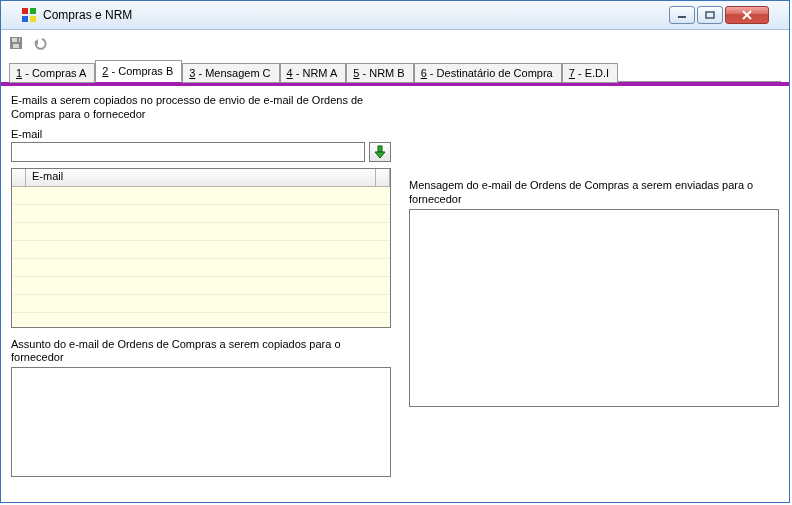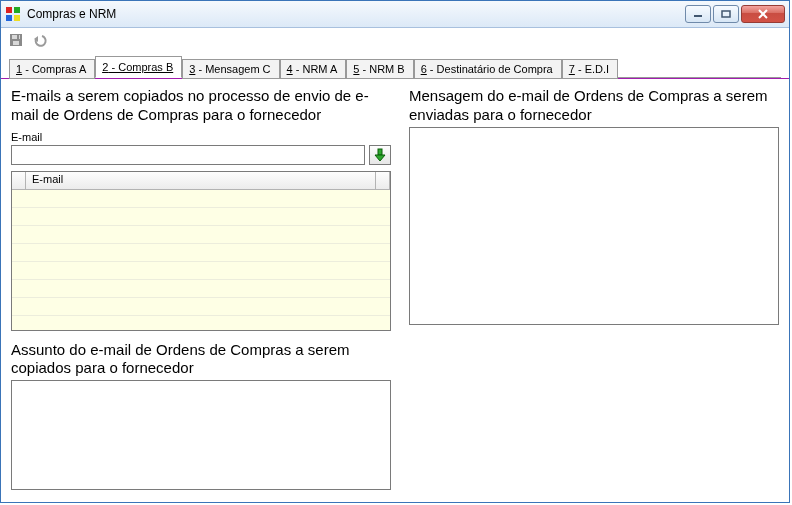--- a/index.html
+++ b/index.html
@@ -19,21 +19,21 @@
     position: relative;
     display: flex;
     flex-direction: column;
   }
   .titlebar {
     height: 28px;
     background: linear-gradient(#f5f9fd, #dce9f7);
     border-bottom: 1px solid #a8c0de;
     display: flex;
     align-items: center;
-    padding: 0 4px;
+    padding: 0 20px;
   }
   .titlebar .app-icon {
     width: 16px;
     height: 16px;
     margin-right: 6px;
     display: inline-block;
   }
   .titlebar .app-icon svg { display:block; }
   .titlebar .title {
     flex: 1;
@@ -76,21 +76,21 @@
     align-items: center;
     justify-content: center;
     color: #7a7a7a;
   }
   .tb-btn svg { display:block; }
 
   .tabstrip {
     display: flex;
     align-items: flex-end;
     padding: 6px 8px 0 8px;
-    border-bottom: 1px solid #a21caf; 
+    border-bottom: 4px solid #a21caf; 
     font-size: 11px;
   }
   .tab {
     padding: 3px 8px 3px 6px;
     border: 1px solid #999;
     border-bottom: none;
     background: #f3f3f3;
     margin-right: 0;
     position: relative;
     top: 1px;
@@ -98,21 +98,20 @@
     box-sizing: border-box;
   }
   .tab + .tab { border-left: 1px solid #999; }
   .tab .ul { text-decoration: underline; }
   .tab.active {
     background: #fff;
     border-bottom: 1px solid #fff;
     top: 0;
     padding-top: 4px;
     padding-bottom: 4px;
-    text-decoration: underline;
   }
   .tabstrip::after {
     content: "";
     flex: 1;
     border-bottom: 1px solid #999;
     position: relative;
     top: 0;
     height: 1px;
     align-self: flex-end;
   }
@@ -130,23 +129,24 @@
   }
   .col-left {
     width: 380px;
     display: flex;
     flex-direction: column;
   }
   .col-right {
     flex: 1;
     display: flex;
     flex-direction: column;
+    justify-content: center;
   }
   .section-label {
-    font-size: 15px;
+    font-size: 11px;
     color: #000;
     margin-bottom: 2px;
     line-height: 1.25;
   }
   .field-label {
     font-size: 11px;
     margin-top: 4px;
     margin-bottom: 2px;
   }
 

